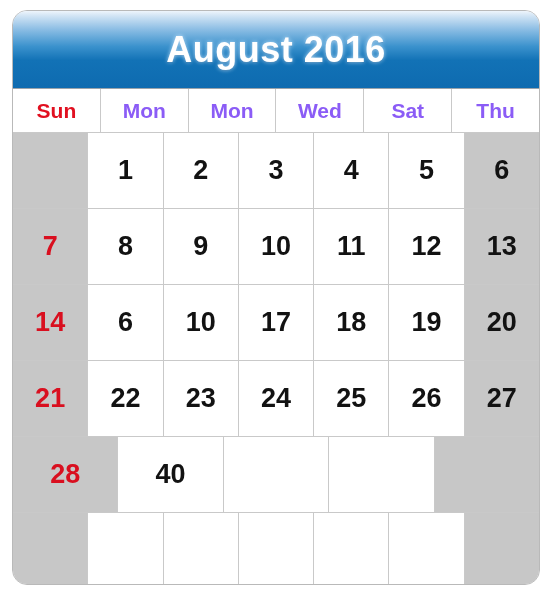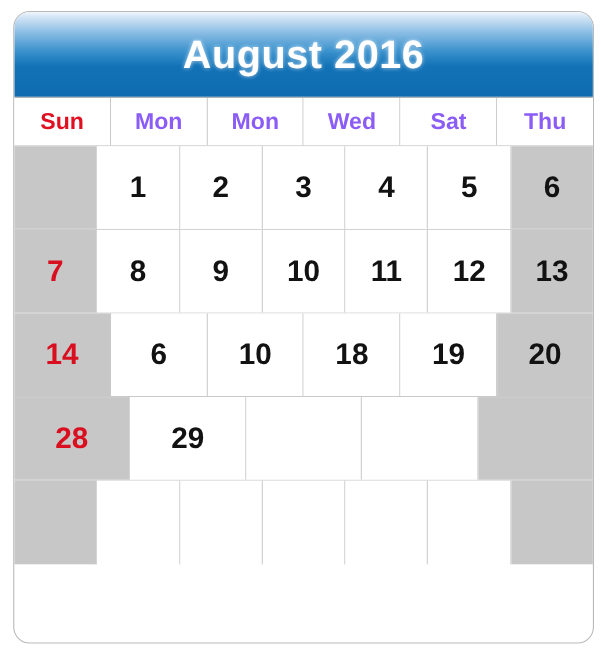--- a/index.html
+++ b/index.html
@@ -141,27 +141,37 @@
         <div class="cell">9</div>
         <div class="cell">10</div>
         <div class="cell">11</div>
         <div class="cell">12</div>
         <div class="cell weekend">13</div>
       </div>
       <div class="grid-row date-row">
         <div class="cell weekend sunday-date">14</div>
         <div class="cell">6</div>
         <div class="cell">10</div>
+        <div class="cell">17</div>
         <div class="cell">18</div>
         <div class="cell">19</div>
         <div class="cell weekend">20</div>
       </div>
       <div class="grid-row date-row">
+        <div class="cell weekend sunday-date">21</div>
+        <div class="cell">22</div>
+        <div class="cell">23</div>
+        <div class="cell">24</div>
+        <div class="cell">25</div>
+        <div class="cell">26</div>
+        <div class="cell weekend">27</div>
+      </div>
+      <div class="grid-row date-row">
         <div class="cell weekend sunday-date">28</div>
-        <div class="cell">29</div>
+        <div class="cell">40</div>
         <div class="cell"></div>
         <div class="cell"></div>
         <div class="cell weekend"></div>
       </div>
       <div class="grid-row date-row last">
         <div class="cell weekend sunday-date"></div>
         <div class="cell"></div>
         <div class="cell"></div>
         <div class="cell"></div>
         <div class="cell"></div>

